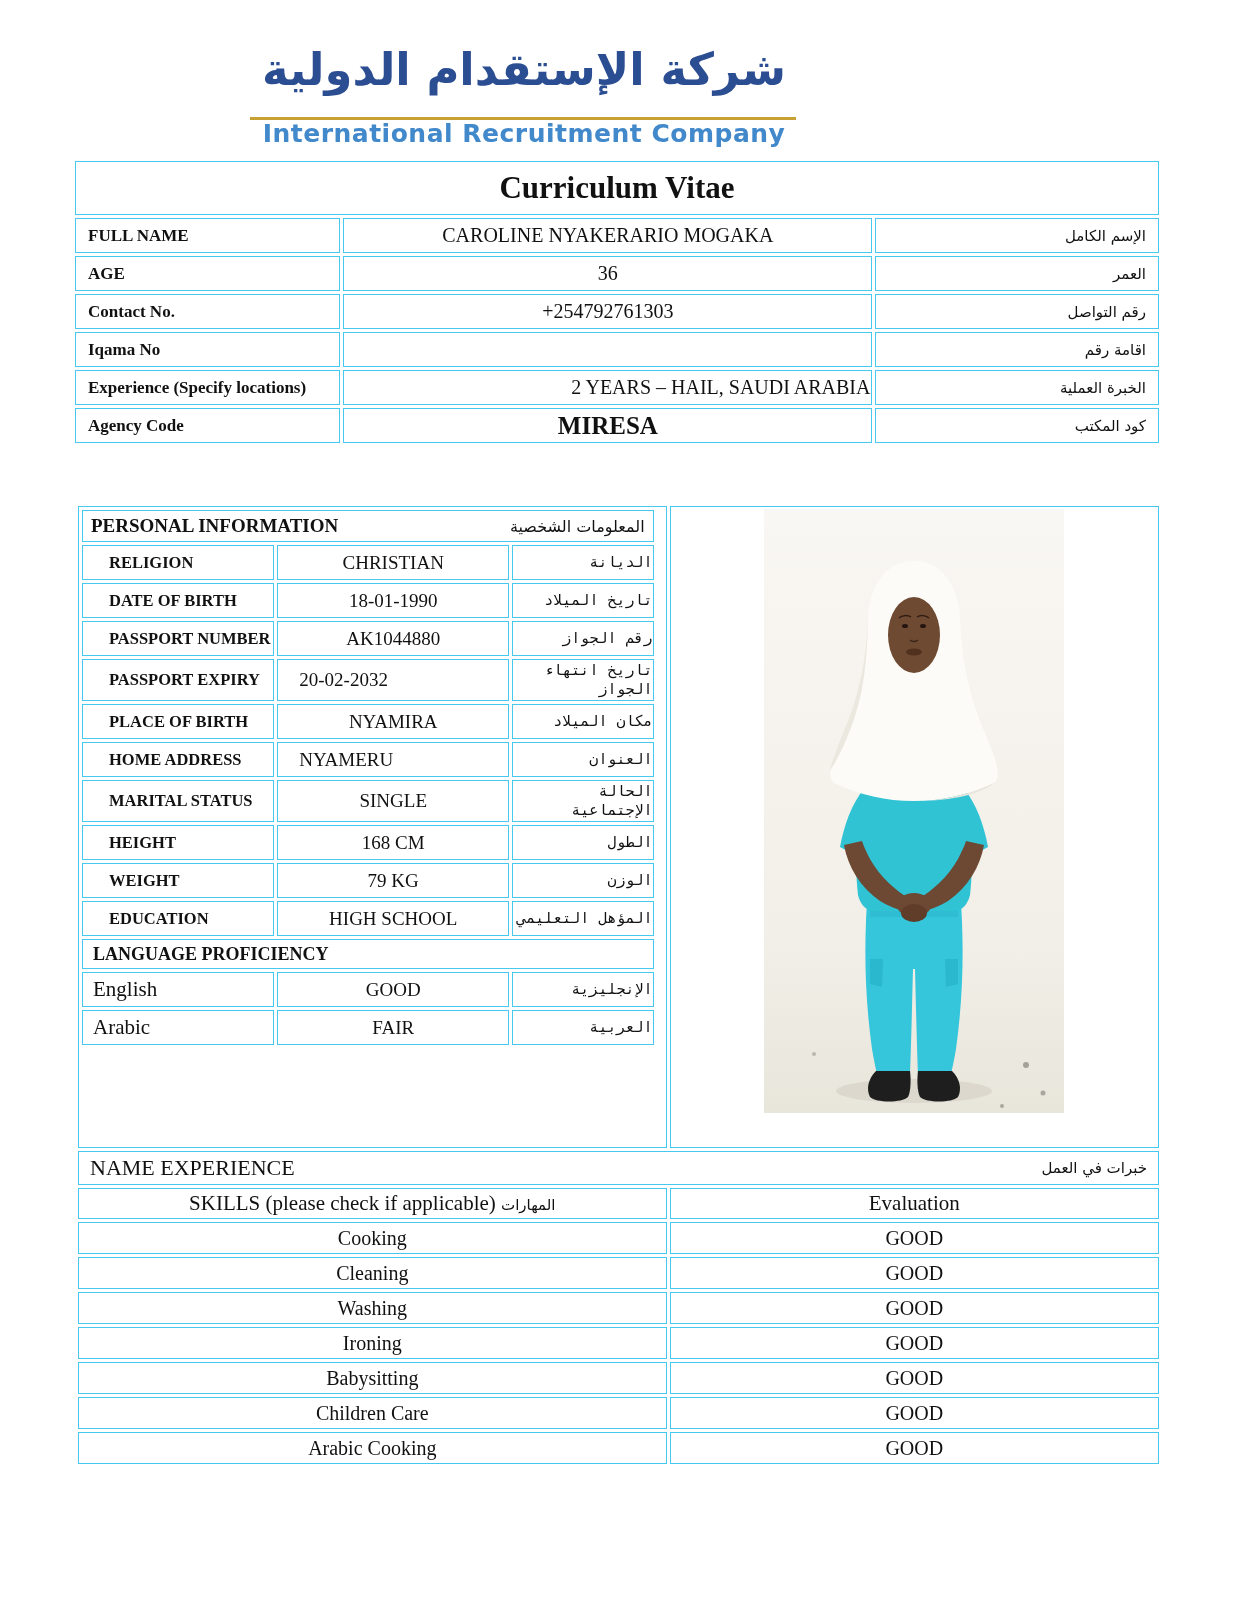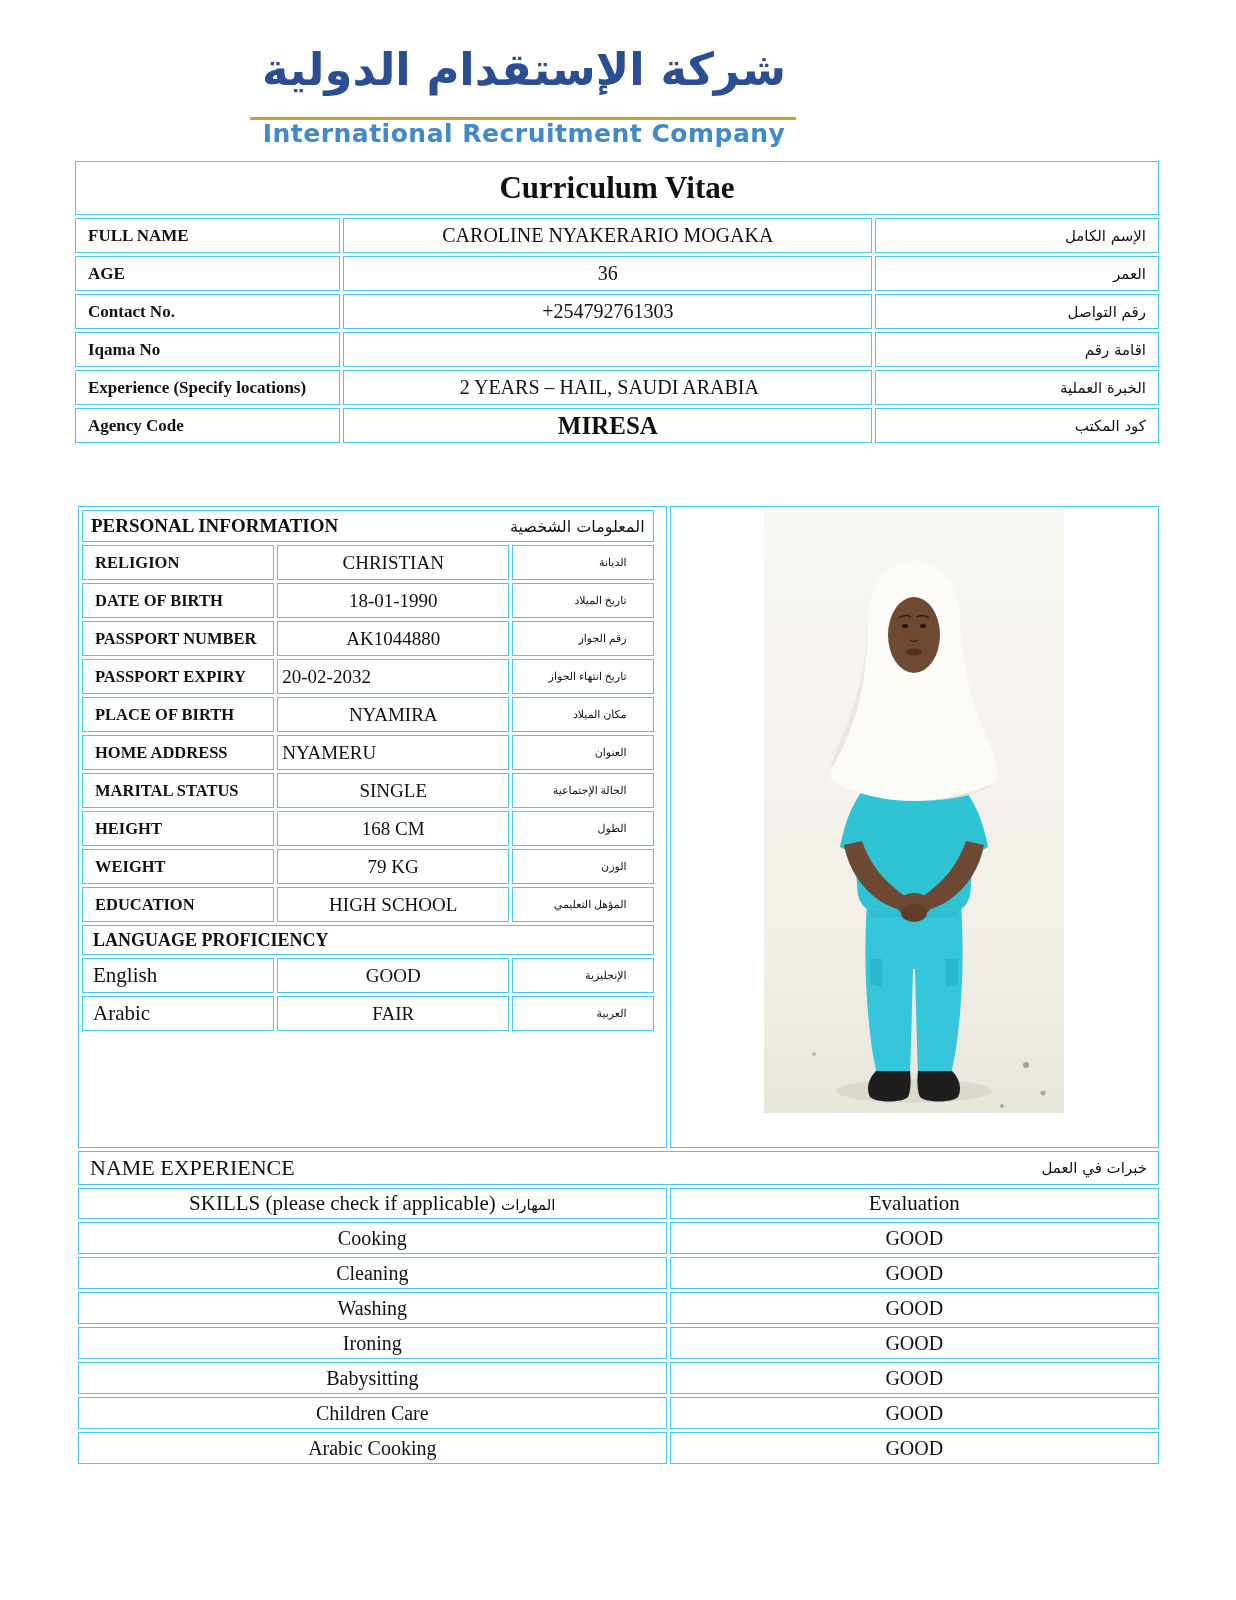--- a/index.html
+++ b/index.html
@@ -20,21 +20,21 @@
   
   table.tbl{border-collapse:separate;border-spacing:3px;}
   table.tbl td{border:1.5px solid #47c8ee;background:#fff;vertical-align:middle;}
 
   
   .tbl-a{position:absolute;left:72px;top:158px;width:1090px;table-layout:fixed;}
   .tbl-a td.title-cell{height:50px;text-align:center;font-weight:bold;font-size:31px;}
   .tbl-a td{height:31px;font-size:20px;}
   .tbl-a td.lbl{font-weight:bold;font-size:17px;padding-left:12px;margin-top:28px;}
   .tbl-a td.val{text-align:center;}
-  .tbl-a td.val.left{text-align:center;padding-left:4px;}
+  .tbl-a td.val.left{text-align:right;padding-left:4px;}
   .tbl-a td.val.agency{font-weight:bold;font-size:25px;}
   .tbl-a td.arl{text-align:right;padding-right:12px;font-family:"DejaVu Sans", sans-serif;font-size:15px;}
 
   
   .tbl-b{position:absolute;left:75px;top:503px;width:1087px;table-layout:fixed;}
   .tbl-b td.pi-cell{height:640px;vertical-align:top;padding:0;}
   .tbl-b td.photo-cell{vertical-align:top;text-align:center;padding-top:2px;}
   .we-flex{display:flex;justify-content:space-between;align-items:center;padding:0 10px;}
   .tbl-b td.we-cell{height:30px;font-size:22px;}
   .we-ar{font-family:"DejaVu Sans", sans-serif;font-size:15px;direction:rtl;}
@@ -42,24 +42,24 @@
   .sk-head .sk-ar{font-family:"DejaVu Sans", sans-serif;font-size:15px;}
   .tbl-b td.sk{height:28px;text-align:center;font-size:20px;}
 
   
   .tbl-personal{width:calc(100% - 9px);table-layout:fixed;margin:0;}
   .tbl-personal td{height:31px;font-size:20px;}
   .tbl-personal td.pi-header{height:30px;padding:0 8px;}
   .pi-h-flex{display:flex;justify-content:space-between;align-items:center;}
   .pi-h-en{font-weight:bold;font-size:19px;}
   .pi-h-ar{font-family:"DejaVu Sans", sans-serif;font-size:16px;direction:rtl;}
-  .tbl-personal td.plbl{font-weight:bold;font-size:16.5px;padding-left:12px;font-family:Liberation Serif, serif;}
+  .tbl-personal td.plbl{font-weight:bold;font-size:16.5px;padding-left:26px;font-family:Liberation Serif, serif;}
   .tbl-personal td.pval{text-align:center;font-size:19px;}
-  .tbl-personal td.pval.left{text-align:left;padding-left:4px;}
-  .tbl-personal td.parl{text-align:right;padding-right:26px;font-family:Liberation Serif, serif;font-size:11px;}
+  .tbl-personal td.pval.left{text-align:left;padding-left:21px;}
+  .tbl-personal td.parl{text-align:right;padding-right:0;font-family:Liberation Mono, monospace;font-size:15px;}
   .tbl-personal td.lang-header{height:26px;font-weight:bold;font-size:18px;padding-left:10px;}
   .tbl-personal td.lang-name{font-size:21px;padding-left:10px;}
 
   .photo-svg{display:inline-block;}
 </style>
 </head>
 <body>
 
 <div class="page">
 

